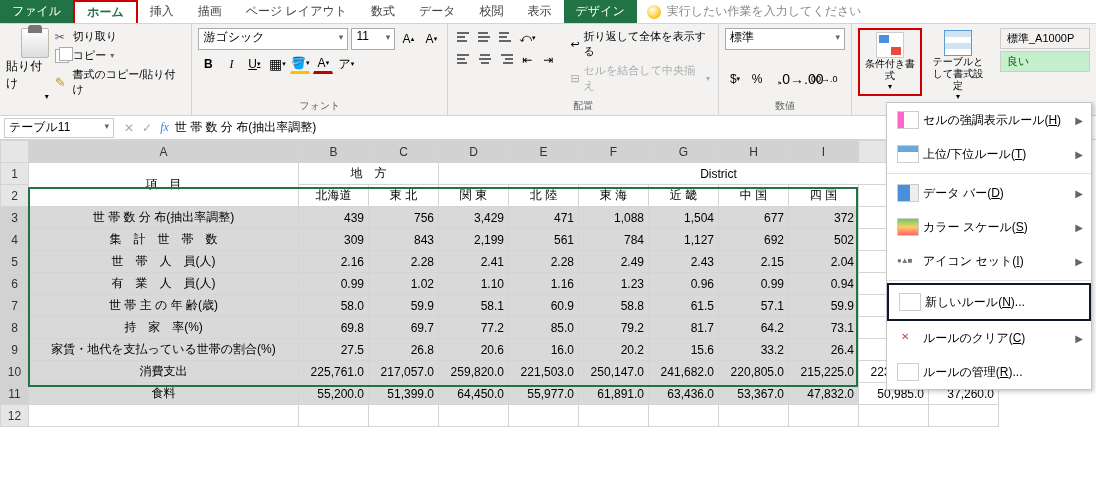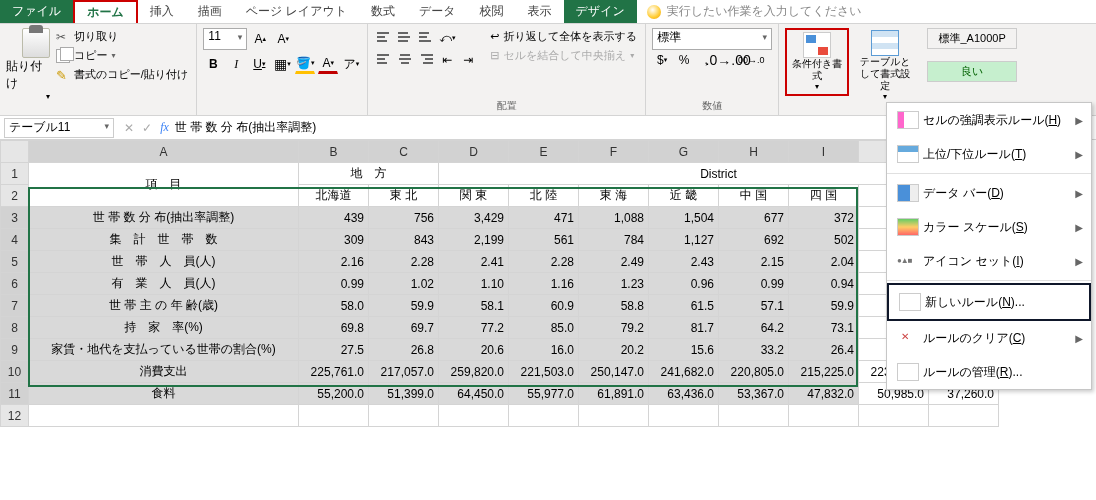--- a/index.html
+++ b/index.html
@@ -48,33 +48,33 @@
 
 .align-group .group-body { gap: 10px; }
 .align-grid { display: flex; flex-direction: column; gap: 2px; }
 .align-row { display: flex; gap: 1px; }
 .align-btn { width: 20px; height: 18px; display: flex; flex-direction: column; justify-content: center; gap: 2px; padding: 2px 3px; cursor: pointer; }
 .aln { height: 2px; background: #666; }
 .align-right-col { display: flex; flex-direction: column; gap: 2px; font-size: 11px; }
 .wrap-row { display: flex; align-items: center; gap: 4px; cursor: pointer; padding: 1px 2px; }
 
 
-.num-group .group-body { flex-direction: column; gap: 0; }
+.num-group .group-body { flex-direction: column; gap: 19px; }
 .num-combo { width: 120px; }
 .num-row { display: flex; gap: 2px; }
 
 
 .styles-group .group-body { align-items: flex-start; }
 .big-btn { display: flex; flex-direction: column; align-items: center; width: 64px; cursor: pointer; font-size: 10px; text-align: center; line-height: 1.2; padding: 2px; }
 .big-btn.highlighted { border: 2px solid #c00; }
 .cf-icon { width: 28px; height: 26px; background: #fff; border: 1px solid #ccc; position: relative; }
 .cf-icon::before { content:""; position:absolute; top:2px; left:2px; width:10px; height:8px; background:#4a90d9; }
 .cf-icon::after { content:""; position:absolute; bottom:2px; right:2px; width:10px; height:8px; background:#e94b3c; }
 .tbl-icon { width: 28px; height: 26px; border: 1px solid #5b9bd5; background: repeating-linear-gradient(#d0e3f3 0 6px, #fff 6px 12px); }
-.cell-styles { display: flex; flex-direction: column; gap: 12px; padding-left: 6px; font-size: 11px; text-align: center; }
+.cell-styles { display: flex; flex-direction: column; gap: 2px; padding-left: 6px; font-size: 11px; }
 .style-chip { border: 1px solid #ccc; padding: 2px 6px; width: 90px; }
 
 
 .name-bar { display: flex; align-items: center; height: 24px; border-bottom: 1px solid #d4d4d4; background: #fff; gap: 2px; padding: 0 4px; }
 .name-box { border: 1px solid #ccc; width: 110px; height: 20px; padding: 0 18px 0 4px; position: relative; background: #fff; }
 .name-box::after { content: "▾"; position:absolute; right:4px; top:2px; font-size:9px; color:#666; }
 .fx-area { display: flex; align-items: center; gap: 8px; padding-left: 8px; }
 .fx-label { font-style: italic; font-family: serif; color: #3b82f6; }
 .formula-input { flex: 1; padding: 2px 4px; }
 
@@ -156,34 +156,36 @@
             <span class="icon-sm brush"></span>
             <span>書式のコピー/貼り付け</span>
           </div>
       </div>
     </div>
   </div>
 
   <div class="group font-group">
     <div class="group-body">
       <div class="font-row">
+        <div class="combo font-name">游ゴシック</div>
         <div class="combo font-size">11</div>
         <div class="btn-sm">A<sup style="font-size:7px">▴</sup></div>
         <div class="btn-sm">A<sup style="font-size:7px">▾</sup></div>
       </div>
       <div class="font-row">
         <div class="btn-sm bold">B</div>
         <div class="btn-sm italic">I</div>
         <div class="btn-sm under">U<span style="font-size:7px"> ▾</span></div>
         <div class="btn-sm" style="font-size:14px">▦<span style="font-size:7px"> ▾</span></div>
         <div class="btn-sm color-bar" style="border-bottom-color:#ffc000">🪣<span style="font-size:7px"> ▾</span></div>
         <div class="btn-sm color-bar" style="border-bottom-color:#c00000">A<span style="font-size:7px"> ▾</span></div>
         <div class="btn-sm">ア<span style="font-size:7px"> ▾</span></div>
       </div>
     </div>
+    <div class="group-label">フォント</div>
   </div>
 
   <div class="group align-group">
     <div class="group-body">
       <div class="align-grid">
         <div class="align-row">
           <div class="align-btn">
               <span class="aln" style="width:12px"></span>
               <span class="aln" style="width:8px"></span>
               <span class="aln" style="width:10px"></span>

